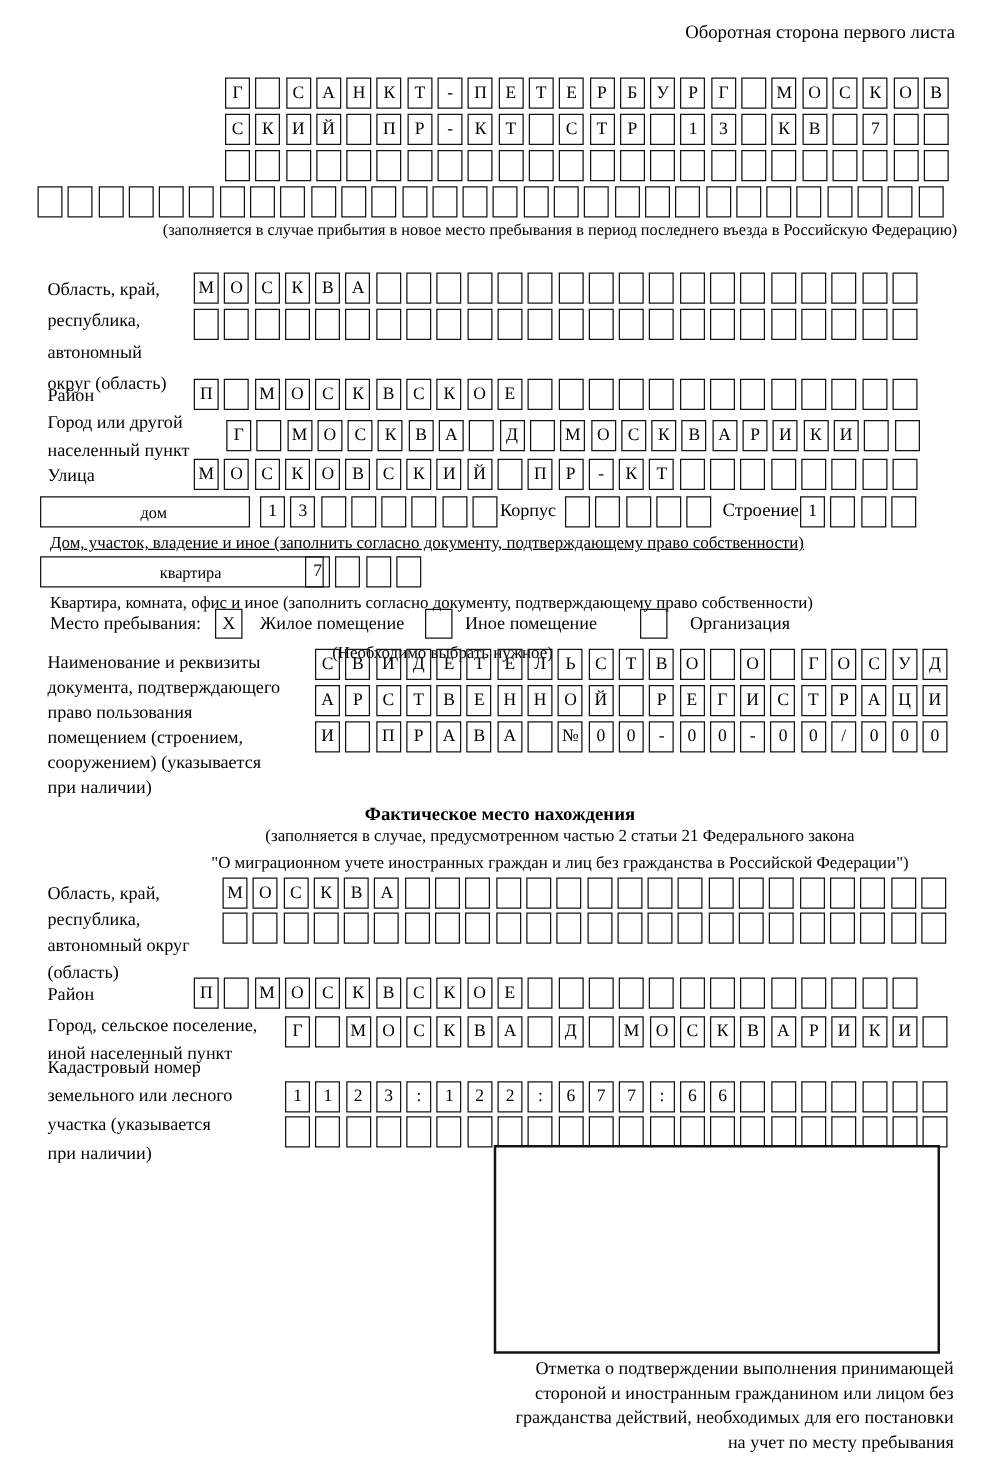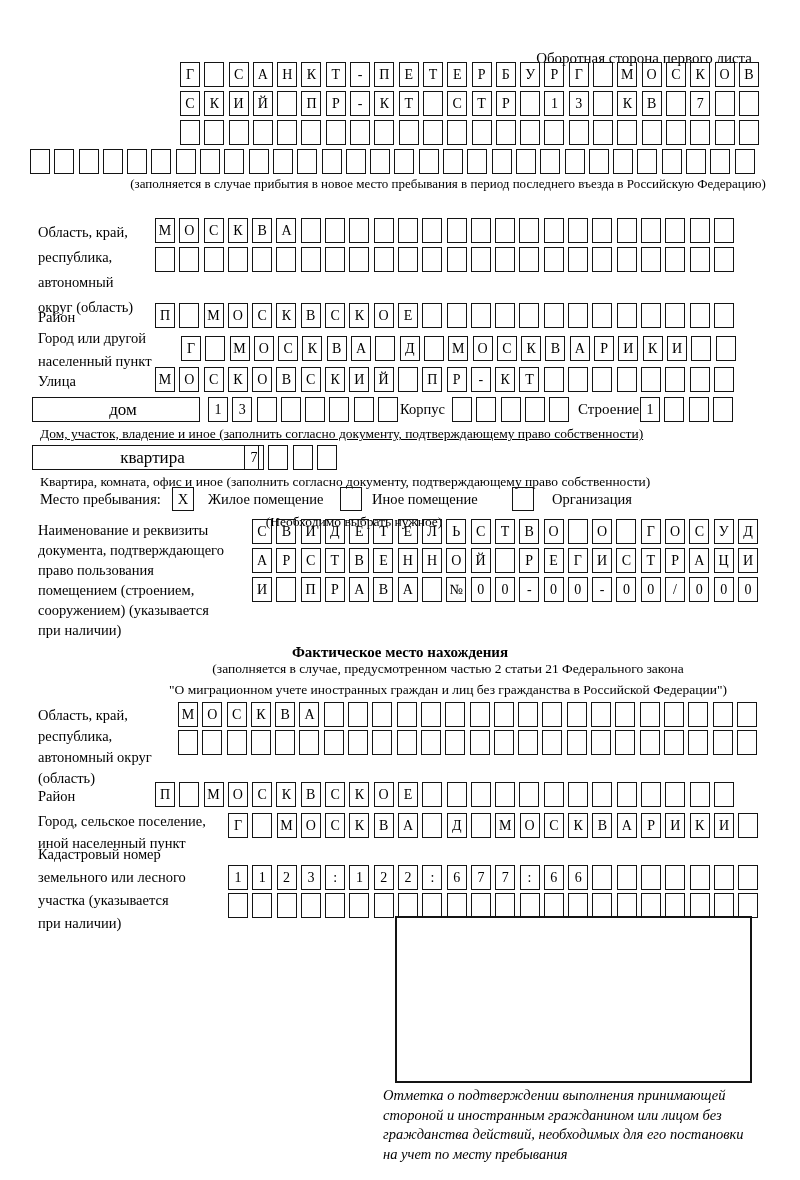--- a/index.html
+++ b/index.html
@@ -12,32 +12,32 @@
   .note2{position:absolute;font-size:13.5px;}
   .ctr{left:0;width:800px;text-align:center;padding-left:48px;}
   .title{position:absolute;font-size:15.5px;font-weight:bold;left:0;width:800px;text-align:center;}
   .cellrow{position:absolute;display:flex;gap:4.3px;}
   .cell{flex:none;width:20px;height:25px;box-sizing:border-box;border:1.7px solid #141414;
         display:flex;align-items:center;justify-content:center;font-size:14px;line-height:1;
         font-family:"Liberation Serif","DejaVu Serif",serif;}
   .cb{position:absolute;width:22px;height:24px;box-sizing:border-box;border:1.7px solid #141414;
       display:flex;align-items:center;justify-content:center;font-size:14.5px;}
   .labelbox{position:absolute;box-sizing:border-box;border:1.7px solid #141414;height:25px;
-      display:flex;align-items:center;justify-content:center;font-size:17px;padding-left:14px;}
+      display:flex;align-items:center;justify-content:center;font-size:13px;padding-left:14px;}
   .bigbox{position:absolute;left:395px;top:916px;width:357px;height:167px;box-sizing:border-box;
       border:2px solid #141414;background:#fff;}
-  .stampnote{position:absolute;left:383px;top:1086px;width:380px;text-align:left;
-      font-size:14.5px;line-height:19.5px;font-style:italic;}
+  .stampnote{position:absolute;left:383px;top:1086px;width:380px;text-align:right;
+      font-size:14.5px;line-height:19.5px;}
 </style>
 </head>
 <body>
 
 <div class="page">
 
-  <div class="abs" style="right:48px;top:18px;font-size:15px;margin-top:32px;">Оборотная сторона первого листа</div>
+  <div class="abs" style="right:36px;top:18px;font-size:15px;">Оборотная сторона первого листа</div>
 
   <div class="cellrow" style="left:180px;top:62px;">
       <span class="cell">Г</span>
       <span class="cell"></span>
       <span class="cell">С</span>
       <span class="cell">А</span>
       <span class="cell">Н</span>
       <span class="cell">К</span>
       <span class="cell">Т</span>
       <span class="cell">-</span>

